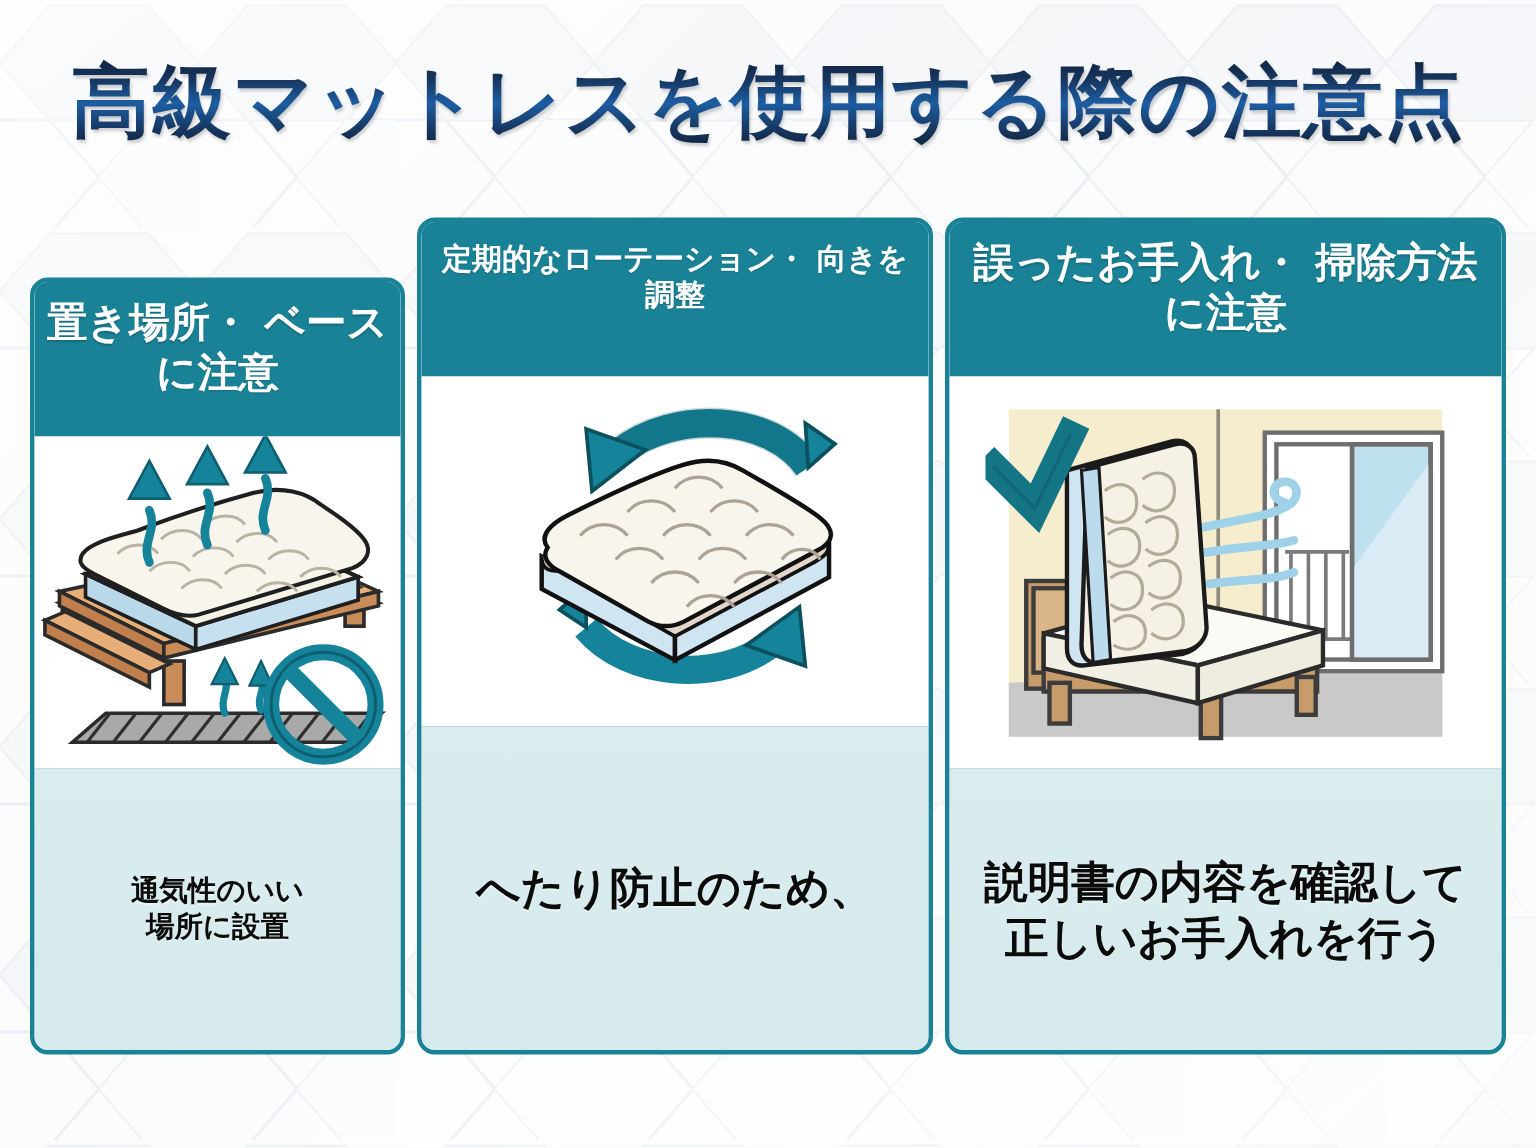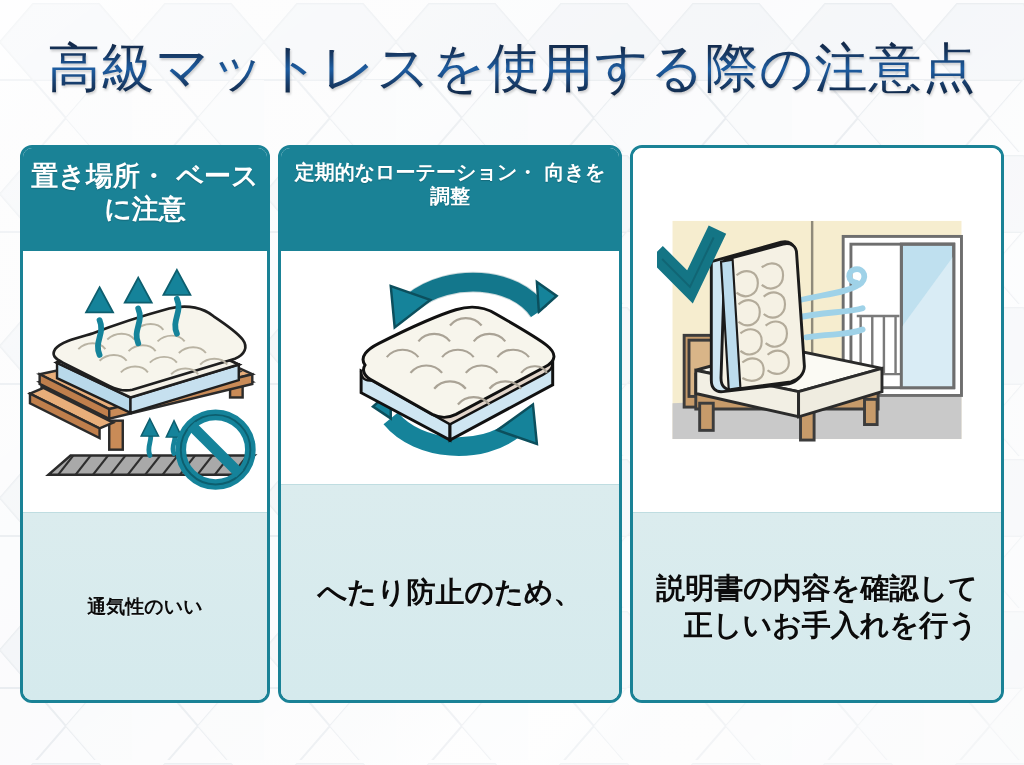--- a/index.html
+++ b/index.html
@@ -15,21 +15,21 @@
     background:
       linear-gradient(135deg,#ffffff 0%,#f3f5f7 40%,#ffffff 70%,#eef1f4 100%);
   }
   #bg-hex{position:absolute;inset:0;opacity:.85;}
   
   #title-bar{
     position:absolute;left:0;top:0;width:1024px;height:138px;
     display:flex;align-items:center;justify-content:center;
   }
   #page-title{
-    font-size:53px;font-weight:400;letter-spacing:1px;
+    font-size:53px;font-weight:700;letter-spacing:1px;
     font-family:"DejaVu Sans","Liberation Sans",sans-serif;
     background:linear-gradient(180deg,#0f1b33 0%,#16365f 28%,#1d5da2 50%,#173a66 72%,#0d1626 100%);
     -webkit-background-clip:text;background-clip:text;
     color:transparent;-webkit-text-fill-color:transparent;
     filter:drop-shadow(1px 2px 1px rgba(0,0,0,.18));
     white-space:nowrap;
     text-align:right;
   }
   
   #cards{
@@ -38,21 +38,21 @@
   }
   .card{
     position:relative;
     display:flex;flex-direction:column;
     background:#ffffff;
     border:3px solid #1a8296;
     border-radius:12px;
     overflow:hidden;
     box-sizing:border-box;
   }
-  .card.c1{width:250px;}
+  .card.c1{width:250px;margin-top:40px;}
   .card.c2{width:344px;}
   .card.c3{width:374px;}
   .card-header{
     background:#1a8296;
     color:#ffffff;
     text-align:center;
     font-weight:700;
     line-height:1.22;
     padding:12px 6px 14px;
     text-shadow:0 1px 1px rgba(0,0,0,.18);
@@ -74,21 +74,21 @@
     color:#0b0b0b;
     text-align:center;
     font-weight:700;
     line-height:1.25;
     display:flex;align-items:center;justify-content:center;
     text-shadow:0 1px 0 rgba(255,255,255,.4);
     box-sizing:border-box;
   }
   .c1 .card-caption{height:188px;font-size:19px;}
   .c2 .card-caption{height:216px;font-size:29px;}
-  .c3 .card-caption{height:188px;font-size:29px;text-align:right;}
+  .c3 .card-caption{height:188px;font-size:29px;}
   .cap-lines span{display:block;}
 </style>
 </head>
 <body>
 
 <div id="bg-texture">
   <svg id="bg-hex" viewBox="0 0 1024 765" preserveAspectRatio="none">
     <defs>
       <pattern id="hexpat" width="132" height="152" patternUnits="userSpaceOnUse">
         <g fill="none" stroke="#e6eaee" stroke-width="2">
@@ -217,20 +217,21 @@
         <g>
           <circle cx="198" cy="190" r="36" fill="none" stroke="#15839a" stroke-width="11"></circle>
           <circle cx="198" cy="190" r="36" fill="none" stroke="#0d5e6e" stroke-width="2"></circle>
           <line x1="173" y1="165" x2="223" y2="215" stroke="#15839a" stroke-width="11" stroke-linecap="butt"></line>
         </g>
       </svg>
     </div>
     <div class="card-caption">
       <div class="cap-lines">
         <span>通気性のいい</span>
+        <span>場所に設置</span>
       </div>
     </div>
   </div>
 
   <div class="card c2">
     <div class="card-header">
       <span>定期的なローテーション・</span>
       <span>向きを調整</span>
     </div>
     <div class="card-figure">
@@ -275,20 +276,24 @@
       </svg>
     </div>
     <div class="card-caption">
       <div class="cap-lines">
         <span>へたり防止のため、</span>
       </div>
     </div>
   </div>
 
   <div class="card c3">
+    <div class="card-header">
+      <span>誤ったお手入れ・</span>
+      <span>掃除方法に注意</span>
+    </div>
     <div class="card-figure">
       <svg viewBox="0 0 330 245" width="320" height="238">
 
         <rect x="16" y="10" width="298" height="225" fill="#f6edcf"></rect>
         <polygon points="16,198 314,185 314,235 16,235" fill="#c9c9c9"></polygon>
         <line x1="160" y1="10" x2="160" y2="196" stroke="#8f8a7a" stroke-width="2.5"></line>
 
         <g stroke="#6e6e6e" stroke-width="3" fill="none">
           <rect x="192" y="26" width="122" height="164" fill="#ffffff"></rect>
           <rect x="200" y="34" width="106" height="148" fill="#ffffff"></rect>

